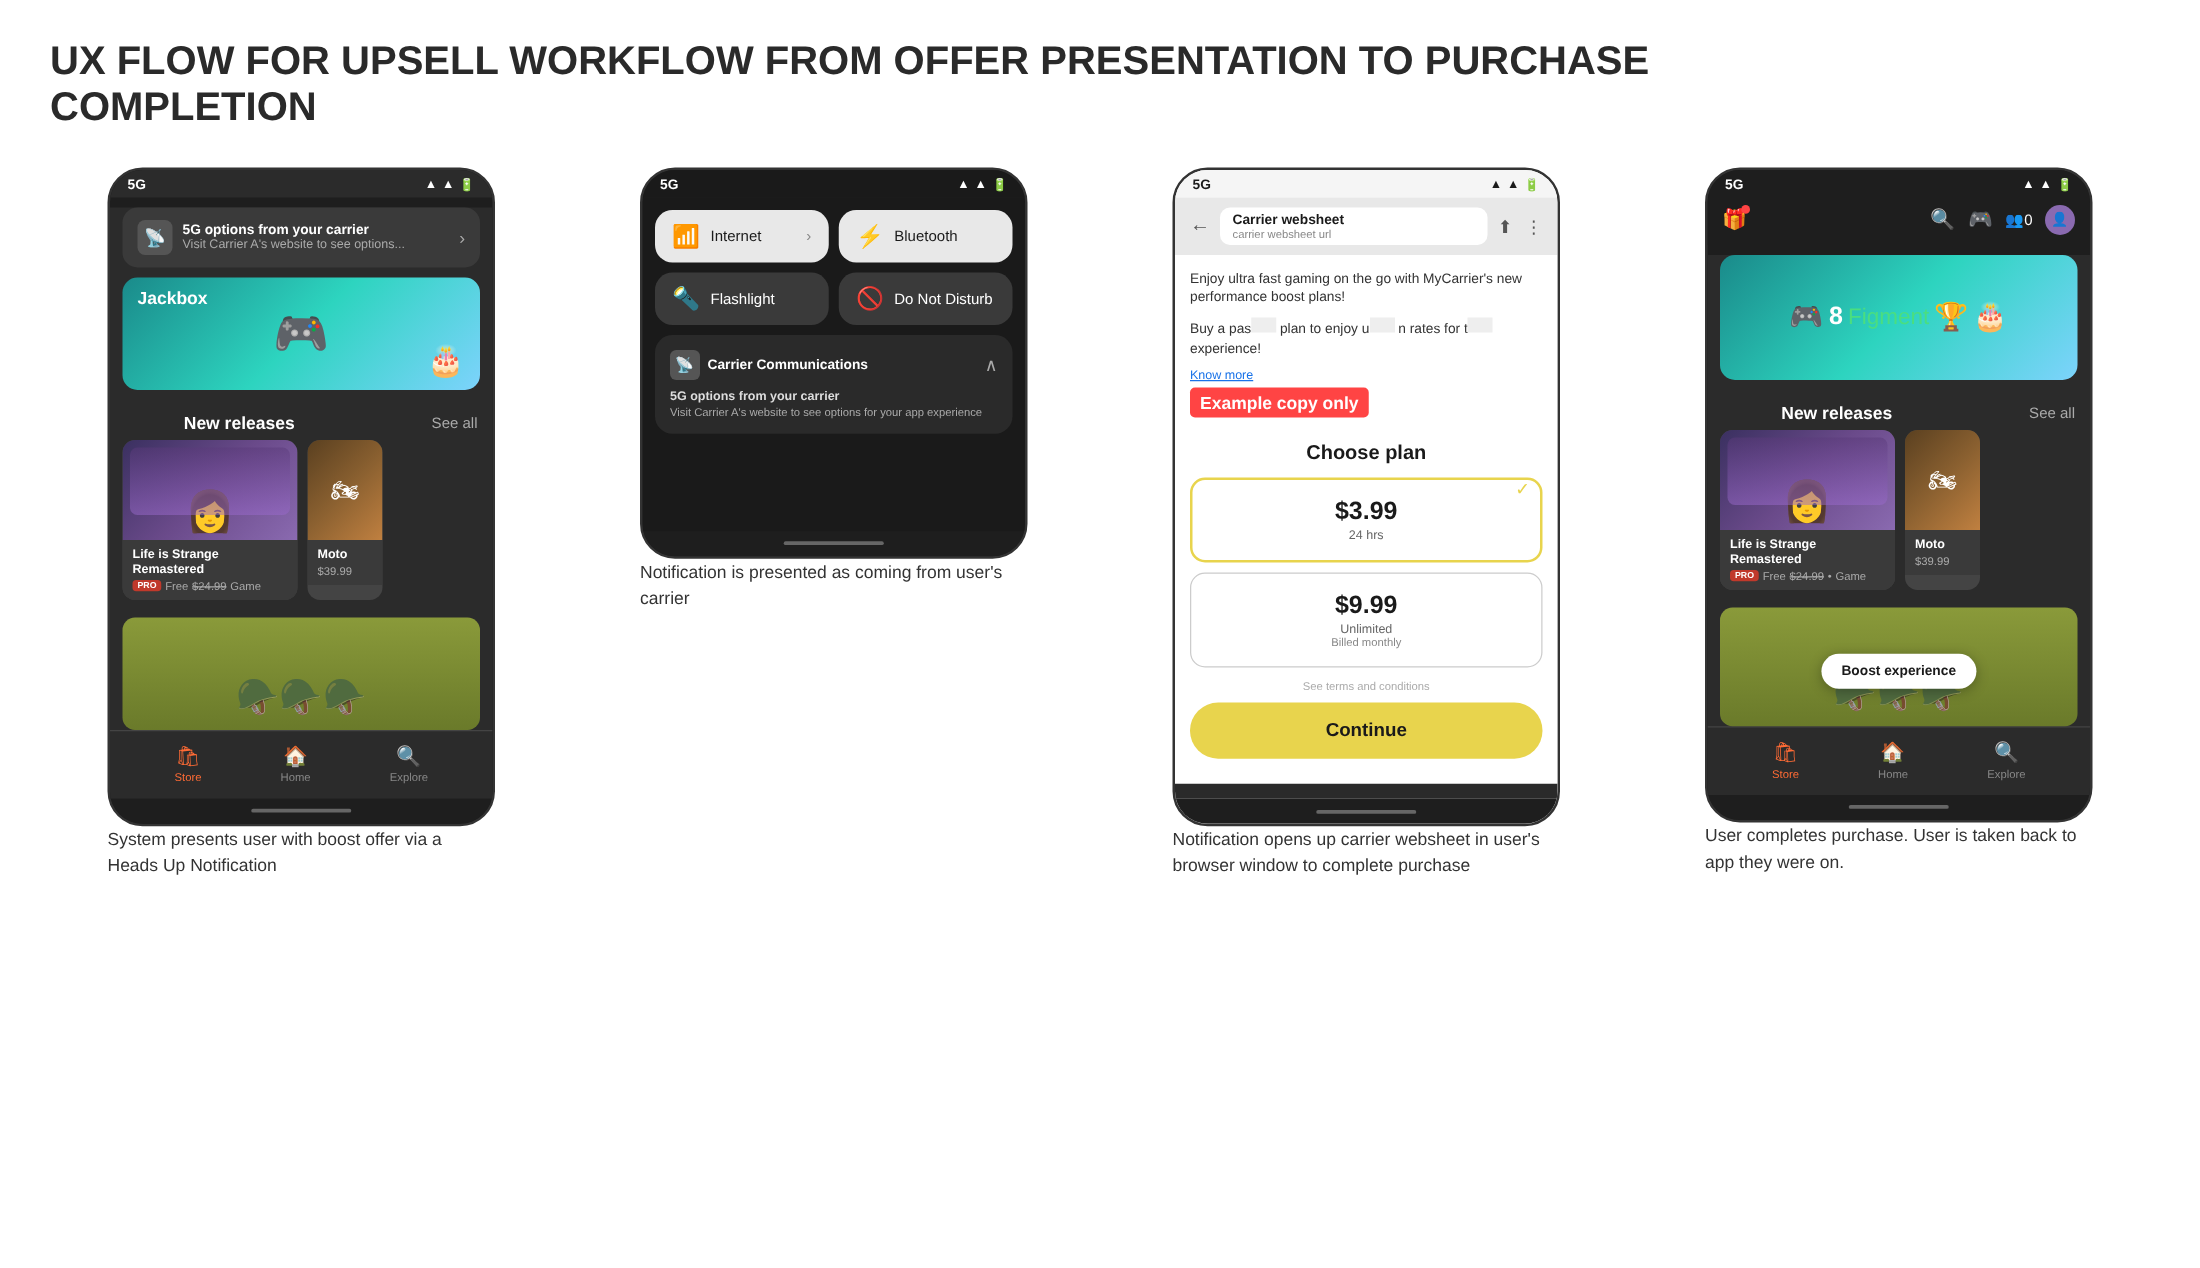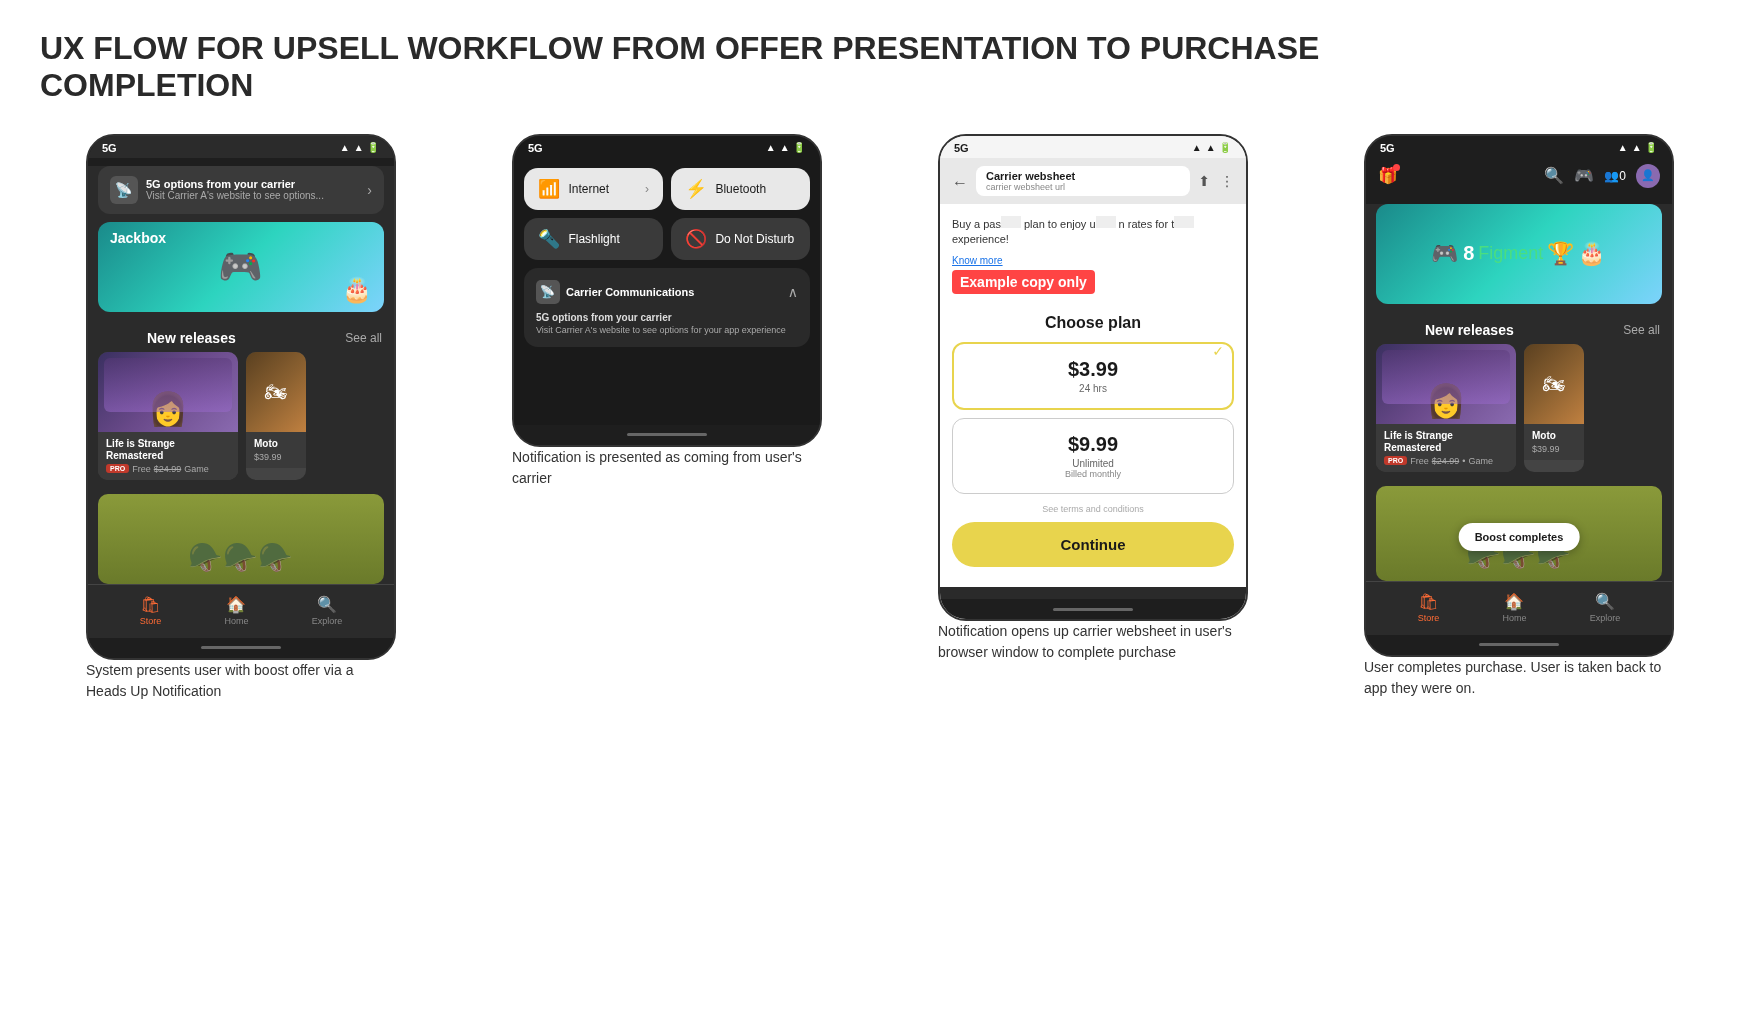--- a/index.html
+++ b/index.html
@@ -568,20 +568,21 @@
           <div class="url-title">Carrier websheet</div>
           <div class="url-text">carrier websheet url</div>
         </div>
         <div class="browser-icons">
           <span>⬆</span>
           <span>⋮</span>
         </div>
       </div>
 
       <div class="websheet-content">
+        <div class="websheet-body-text">Enjoy ultra fast gaming on the go with MyCarrier's new performance boost plans!</div>
         <div class="websheet-body-text">
           Buy a pas<span style="display:inline-block;width:20px;height:12px;background:#eee;"></span> plan
           to enjoy u<span style="display:inline-block;width:20px;height:12px;background:#eee;"></span> n
           rates for t<span style="display:inline-block;width:20px;height:12px;background:#eee;"></span> experience!
         </div>
         <div class="know-more">Know more</div>
         <div class="example-overlay">Example copy only</div>
 
         <div class="choose-plan-title">Choose plan</div>
 
@@ -676,21 +677,21 @@
                 <span class="game-price">$39.99</span>
               </div>
             </div>
           </div>
         </div>
 
         <div class="bottom-banner-container" style="position:relative;">
           <div class="bottom-banner" style="height:95px; margin: 4px 10px 0;">
             <div style="font-size:28px; position:absolute; bottom:10px; display:flex; gap:4px;">🪖🪖🪖</div>
           </div>
-          <div class="boost-toast">Boost completes</div>
+          <div class="boost-toast">Boost experience</div>
         </div>
 
         <div class="bottom-nav">
           <div class="nav-item active">
             <span class="nav-icon">🛍</span>
             <span>Store</span>
           </div>
           <div class="nav-item">
             <span class="nav-icon">🏠</span>
             <span>Home</span>

